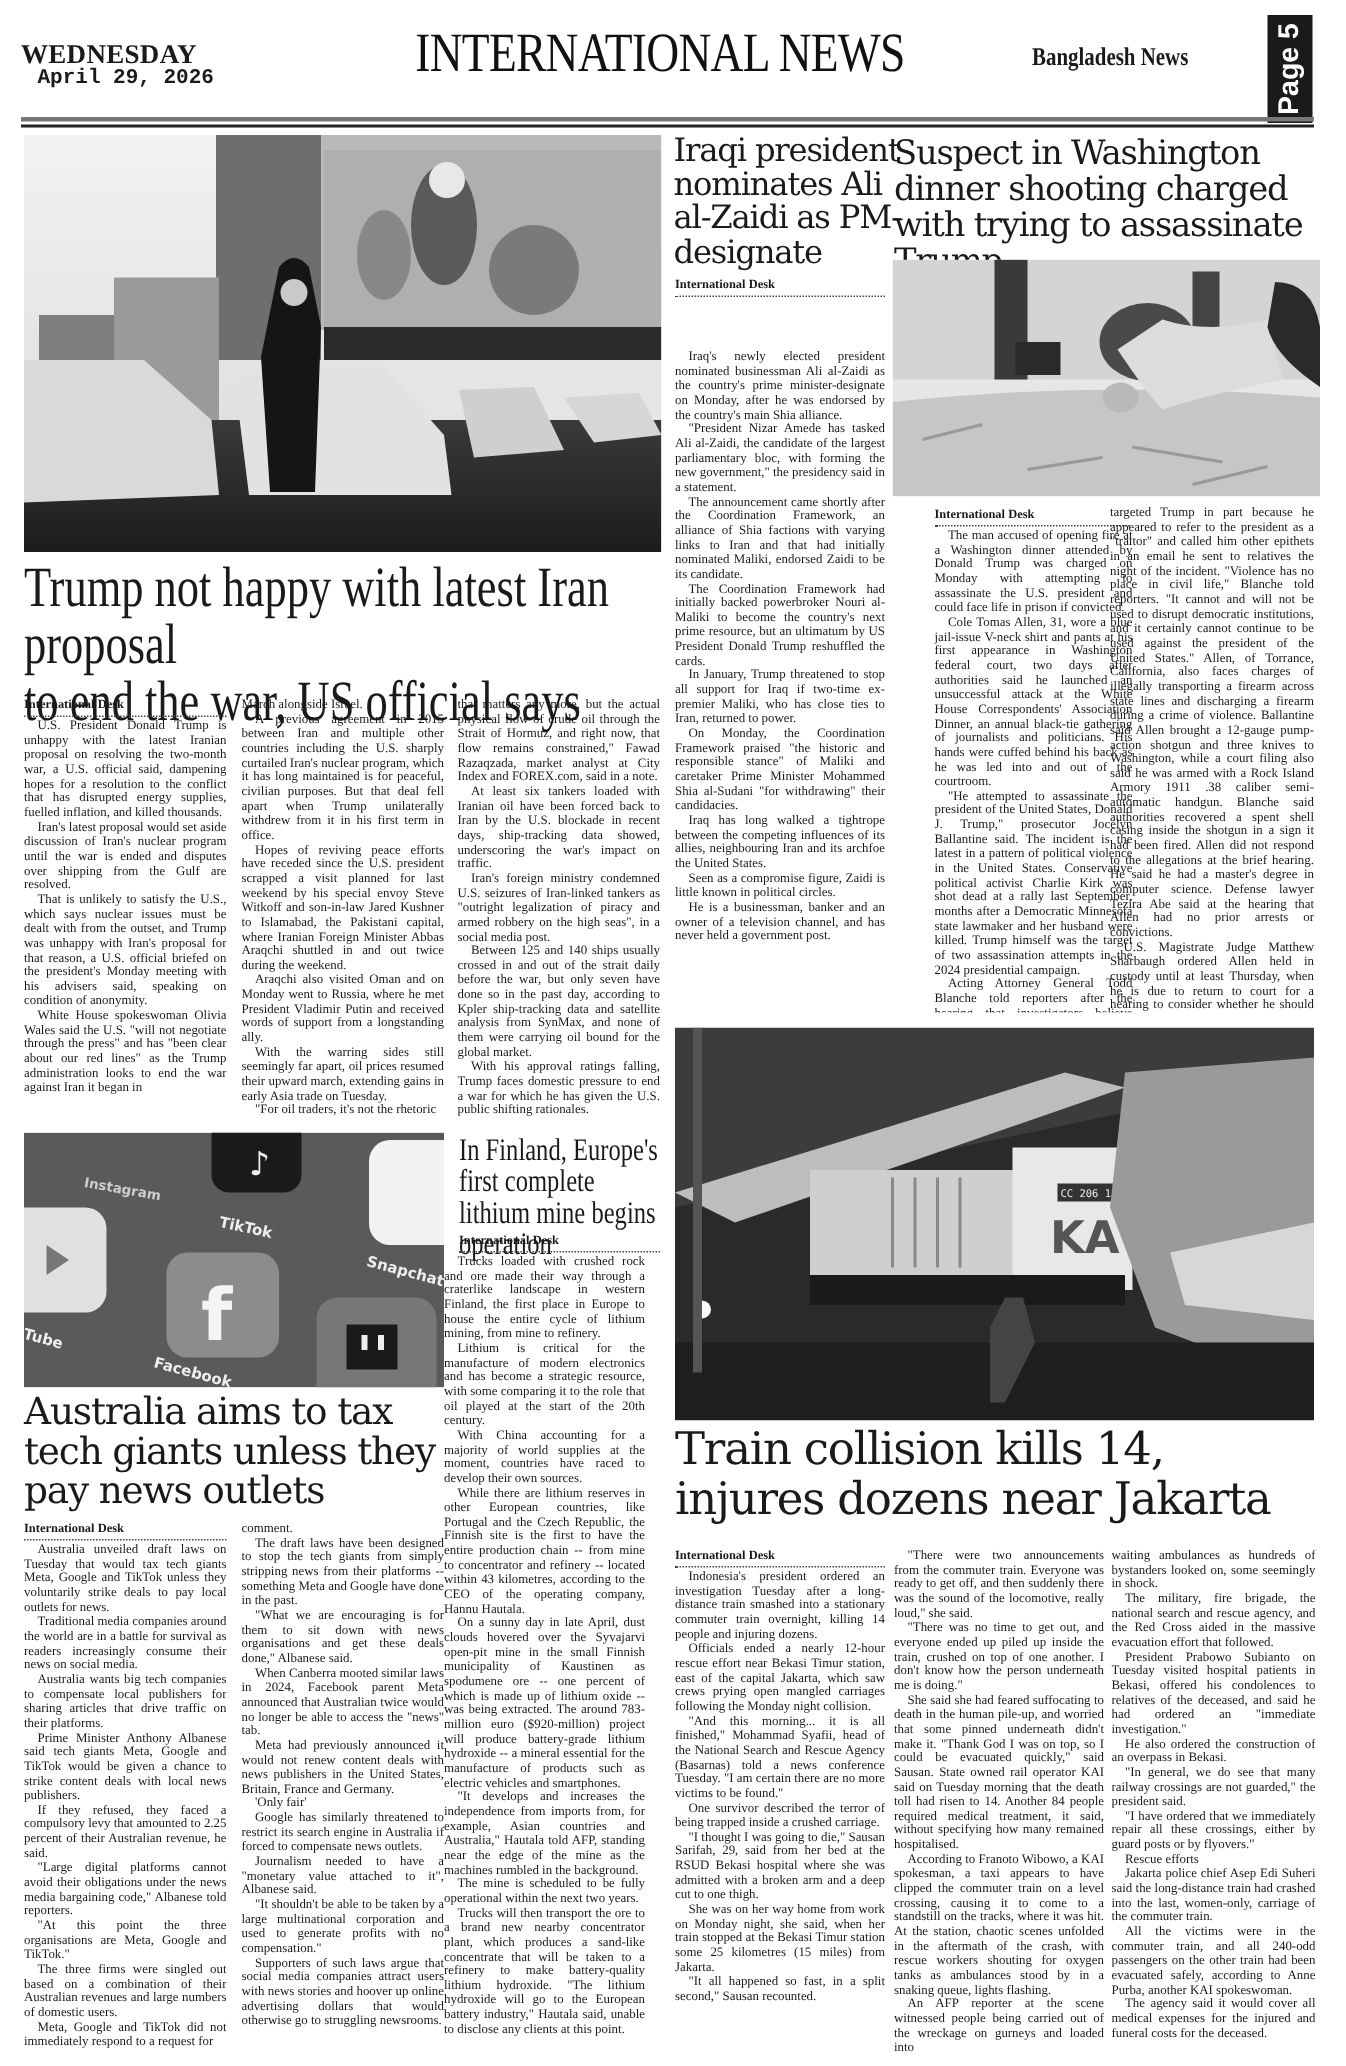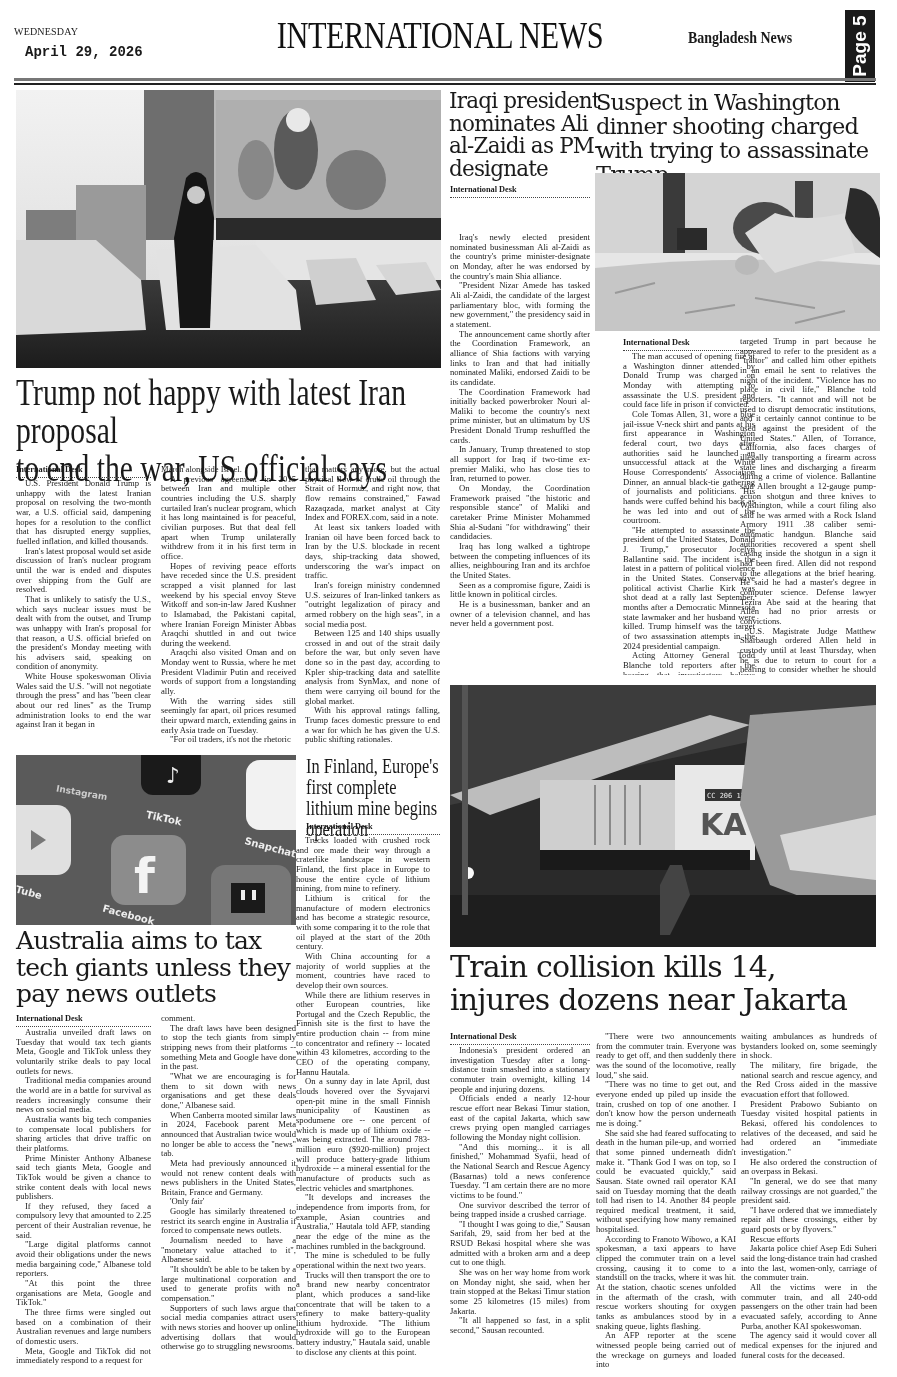--- a/index.html
+++ b/index.html
@@ -1,21 +1,21 @@
 <!DOCTYPE html>
 <html><head>
 <meta charset="utf-8">
 <style>
   * { box-sizing: border-box; margin: 0; padding: 0; }
   html, body { width: 897px; height: 1377px; background: #fff; overflow: hidden; }
   body { position: relative; font-family: "DejaVu Serif", serif; color: #1a1a1a; }
 
   
   .mast { position: absolute; left: 0; top: 0; width: 897px; height: 86px; }
-  .day { position: absolute; left: 14px; top: 26px; font-family: "Liberation Serif", serif; font-weight: normal; font-size: 10px; letter-spacing: 0.2px; }
+  .day { position: absolute; left: 14px; top: 26px; font-family: "Liberation Serif", serif; font-weight: bold; font-size: 18px; letter-spacing: 0.2px; }
   .date { position: absolute; left: 25px; top: 44px; font-family: Liberation Mono, monospace; font-weight: bold; font-size: 14px; }
   .section-title { position: absolute; left: 150px; top: 14px; width: 580px; text-align: center; font-family: "Liberation Serif", serif; font-size: 37px; letter-spacing: -0.6px; transform: scaleX(0.82); transform-origin: center; color: #111; }
   .paper-name { position: absolute; left: 688px; top: 28px; font-family: "Liberation Serif", serif; font-weight: bold; font-size: 17px; transform: scaleX(0.82); transform-origin: left; }
   .page-tag { position: absolute; left: 845px; top: 10px; width: 30px; height: 72px; background: #1a1a1a; color: #fff; }
   .page-tag span { position: absolute; left: 50%; top: 50%; transform: translate(-50%,-50%) rotate(-90deg); font-family: "Liberation Sans", sans-serif; font-weight: bold; font-size: 19px; white-space: nowrap; }
   .rule1 { position: absolute; left: 14px; top: 78px; width: 862px; height: 3px; background: #777; }
   .rule2 { position: absolute; left: 14px; top: 83px; width: 862px; height: 2px; background: #222; }
 
   
   .photo { position: absolute; overflow: hidden; }
@@ -102,21 +102,21 @@
     <p>Between 125 and 140 ships usually crossed in and out of the strait daily before the war, but only seven have done so in the past day, according to Kpler ship-tracking data and satellite analysis from SynMax, and none of them were carrying oil bound for the global market.</p>
     <p>With his approval ratings falling, Trump faces domestic pressure to end a war for which he has given the U.S. public shifting rationales.</p>
 </div>
 
 <div class="head serif2" style="left:449px;top:90px;width:152px;font-size:21.5px;line-height:22.5px;">Iraqi president nominates Ali al-Zaidi as PM-designate</div>
 <div class="desk" style="left:450px;top:185px;width:140px;">International Desk</div>
 <div class="col" style="left:450px;top:216px;width:140px;height:476px;margin-top:17px;">
   <p>Iraq's newly elected president nominated businessman Ali al-Zaidi as the country's prime minister-designate on Monday, after he was endorsed by the country's main Shia alliance.</p>
     <p>"President Nizar Amede has tasked Ali al-Zaidi, the candidate of the largest parliamentary bloc, with forming the new government," the presidency said in a statement.</p>
     <p>The announcement came shortly after the Coordination Framework, an alliance of Shia factions with varying links to Iran and that had initially nominated Maliki, endorsed Zaidi to be its candidate.</p>
-    <p>The Coordination Framework had initially backed powerbroker Nouri al-Maliki to become the country's next prime minister, but an ultimatum by US President Donald Trump reshuffled the cards.</p>
+    <p>The Coordination Framework had initially backed powerbroker Nouri al-Maliki to become the country's next prime resource, but an ultimatum by US President Donald Trump reshuffled the cards.</p>
     <p>In January, Trump threatened to stop all support for Iraq if two-time ex-premier Maliki, who has close ties to Iran, returned to power.</p>
     <p>On Monday, the Coordination Framework praised "the historic and responsible stance" of Maliki and caretaker Prime Minister Mohammed Shia al-Sudani "for withdrawing" their candidacies.</p>
     <p>Iraq has long walked a tightrope between the competing influences of its allies, neighbouring Iran and its archfoe the United States.</p>
     <p>Seen as a compromise figure, Zaidi is little known in political circles.</p>
     <p>He is a businessman, banker and an owner of a television channel, and has never held a government post.</p>
 </div>
 
 <div class="head serif2" style="left:596px;top:90px;width:285px;font-size:22.5px;line-height:24px;">Suspect in Washington dinner shooting charged with trying to assassinate Trump</div>
 <div class="photo" style="left:595px;top:173px;width:285px;height:158px;">
   <svg width="285" height="158" viewBox="0 0 285 158">

